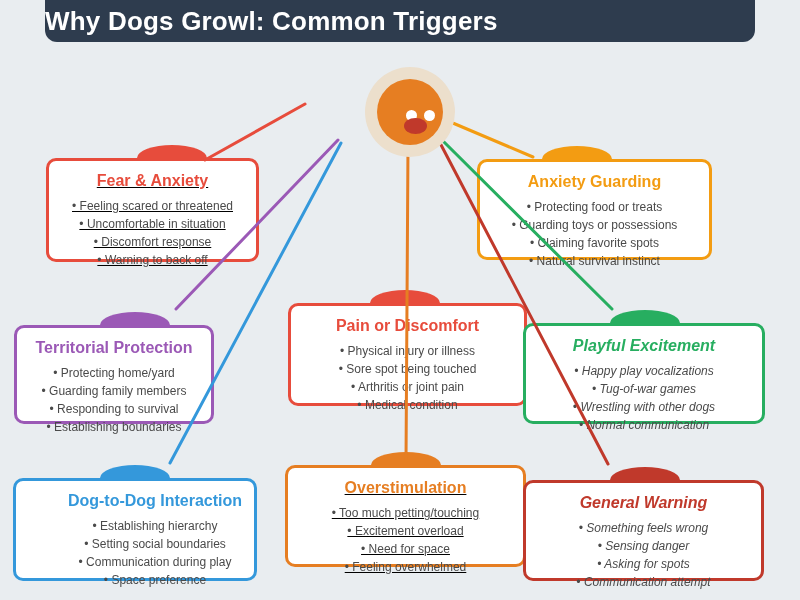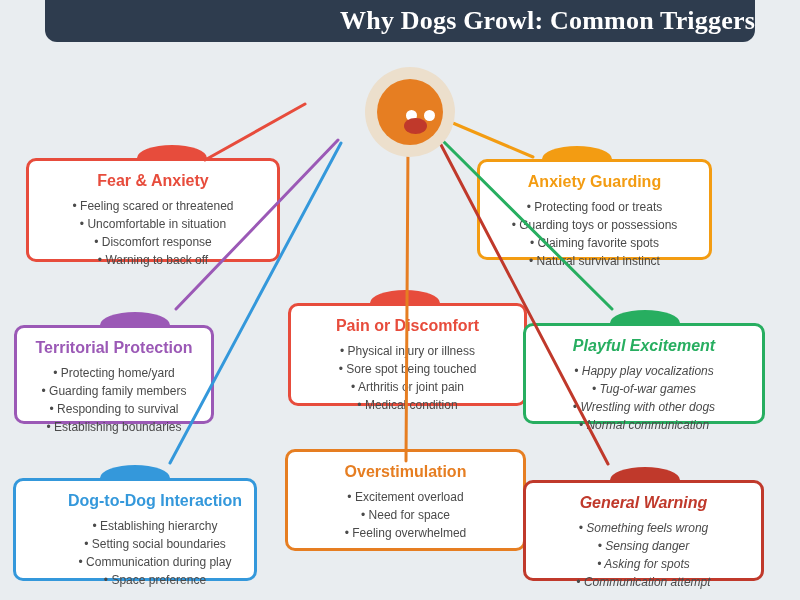--- a/index.html
+++ b/index.html
@@ -7,56 +7,55 @@
     width:800px; height:600px; overflow:hidden; position:relative;
     font-family:"Liberation Sans", sans-serif;
     background:#e9edf0;
   }
   .stage { position:absolute; inset:0; }
 
   
   .banner {
     position:absolute; left:45px; top:0; width:710px; height:42px;
     border-radius:0 0 12px 12px;
-    display:flex; align-items:center; justify-content:flex-end;
+    display:flex; align-items:center; justify-content:flex-start;
     z-index:6;
-    font-family:Liberation Serif, serif;
   }
   .banner h1 { margin:0; font-size:26px; font-weight:bold; color:#fff; letter-spacing:0.2px; }
 
   
   .node {
     position:absolute; box-sizing:border-box; background:#ffffff;
     border:3px solid #999; border-radius:10px; text-align:center;
     padding:9px 6px 0 6px; z-index:2;
   }
   .node .node-title { margin:2px 0 7px 0; font-size:16px; font-weight:bold; }
   .node .node-items { font-size:12px; line-height:18px; color:#4a4a4a; }
   .node.overlap { z-index:3;font-style:italic; }
 
   
   .bump {
     position:absolute; width:70px; height:13px;
     border-radius:35px 35px 0 0 / 13px 13px 0 0;
     z-index:1;
   }
 
-  .node-fear        { left:26px;  top:158px; width:254px; height:104px; }
+  .node-fear        { left:46px;  top:158px; width:213px; height:104px;text-decoration:underline; }
   .bump-fear        { left:137px; top:145px; }
   .node-resource    { left:477px; top:159px; width:235px; height:101px; }
   .bump-resource    { left:542px; top:146px; }
   .node-territorial { left:14px;  top:325px; width:200px; height:99px;  }
   .bump-territorial { left:100px; top:312px; }
   .node-pain        { left:288px; top:303px; width:239px; height:103px; }
   .bump-pain        { left:370px; top:290px; }
   .node-playful     { left:523px; top:323px; width:242px; height:101px; }
   .bump-playful     { left:610px; top:310px; }
   .node-dogdog      { left:13px;  top:478px; width:244px; height:103px;padding-left:46px; }
   .bump-dogdog      { left:100px; top:465px; }
-  .node-overstim    { left:285px; top:449px; width:241px; height:102px; }
+  .node-overstim    { left:285px; top:465px; width:241px; height:102px;text-decoration:underline; }
   .bump-overstim    { left:371px; top:452px; }
   .node-warning     { left:523px; top:480px; width:241px; height:101px; }
   .bump-warning     { left:610px; top:467px; }
 
   
   svg.connectors {
     position:absolute; left:0; top:0; width:800px; height:600px;
     z-index:4; pointer-events:none;
   }
 
@@ -151,20 +150,21 @@
         <div>• Establishing hierarchy</div>
         <div>• Setting social boundaries</div>
         <div>• Communication during play</div>
         <div>• Space preference</div>
       </div>
   </section>
 
   <section class="node node-overstim" style="border-color: rgb(230, 126, 34);">
     <h2 class="node-title" style="color: rgb(230, 126, 34);">Overstimulation</h2>
     <div class="node-items">
+        <div>• Too much petting/touching</div>
         <div>• Excitement overload</div>
         <div>• Need for space</div>
         <div>• Feeling overwhelmed</div>
       </div>
   </section>
 
   <section class="node node-warning overlap" style="border-color: rgb(192, 57, 43);">
     <h2 class="node-title" style="color: rgb(192, 57, 43);">General Warning</h2>
     <div class="node-items">
         <div>• Something feels wrong</div>

